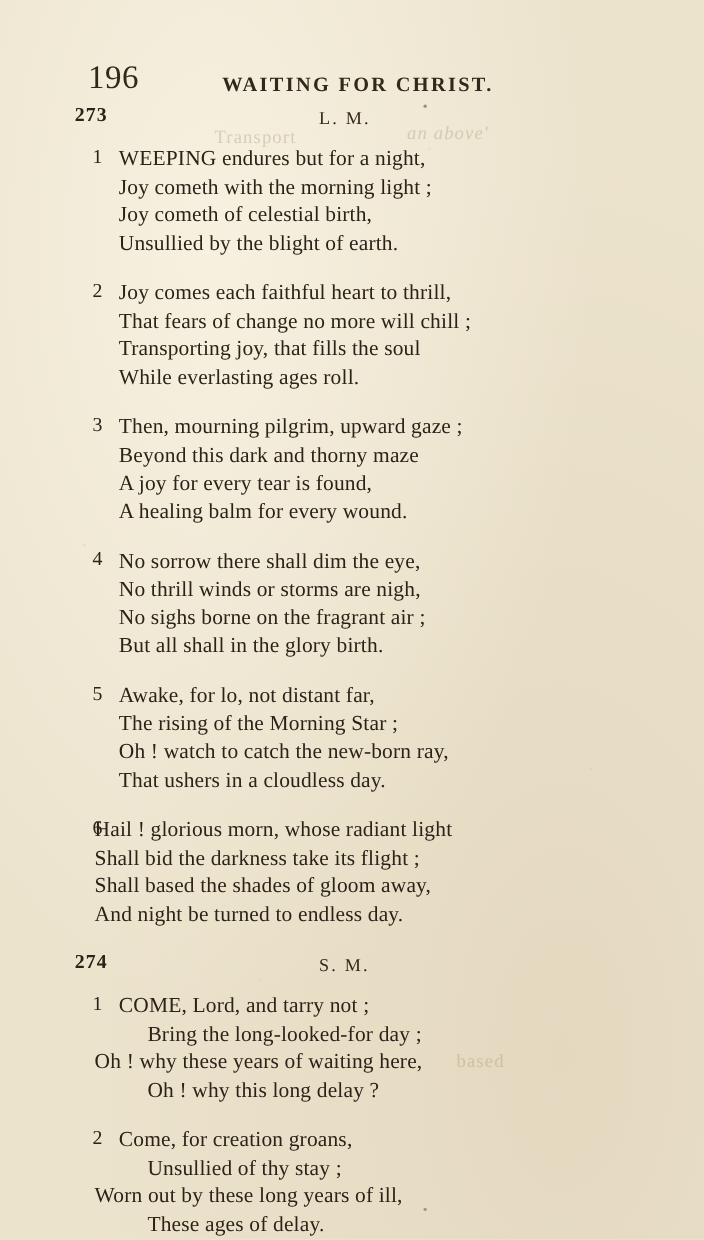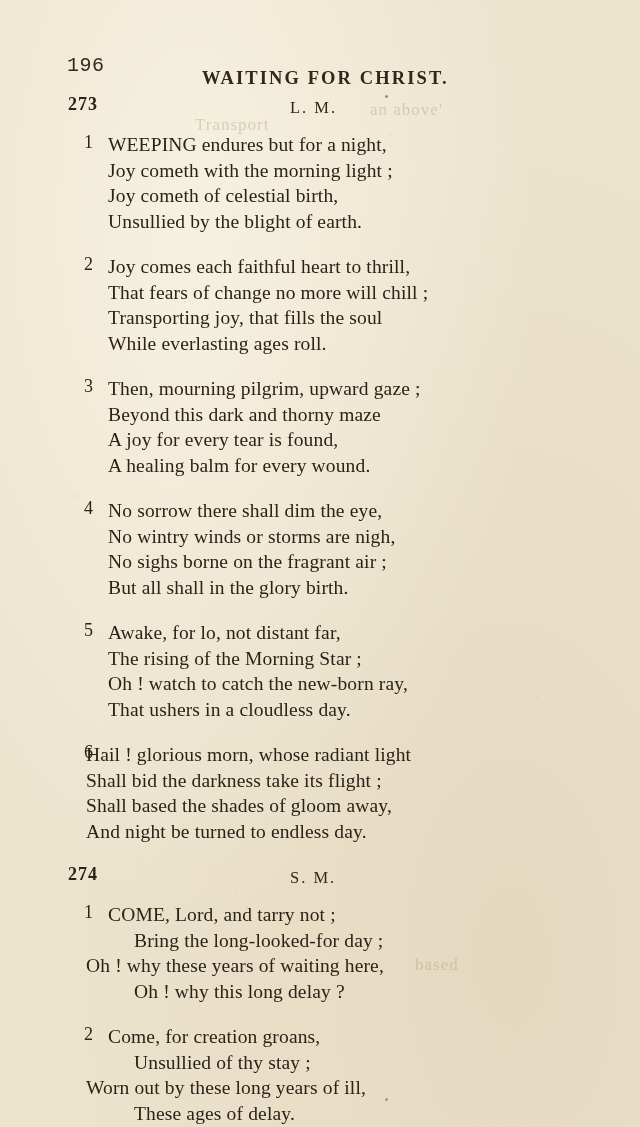--- a/index.html
+++ b/index.html
@@ -43,26 +43,25 @@
     width: 500px;
   }
   
   .running-head {
     position: relative;
     height: 30px;
     margin-bottom: 10px;
   }
   .folio {
     position: absolute;
-    left: 5px;
+    left: 18px;
     top: 0;
-    font-size: 20px;
+    font-size: 30px;
     letter-spacing: 0.5px;
     color: #31281c;
-    font-family: Liberation Mono, monospace;
   }
   .head-title {
     position: absolute;
     left: 140px;
     top: 14px;
     font-size: 18.5px;
     letter-spacing: 2.1px;
     color: #31281c;
     font-weight: 600;
   }
@@ -115,21 +114,21 @@
   .hymn-two .stanza { padding-left: 46px; }
   .ghost {
     position: absolute;
     color: rgba(150,132,100,0.30);
     font-size: 17px;
     letter-spacing: 1px;
     pointer-events: none;
     user-select: none;
   }
   .ghost-1 { left: 195px; top: 115px; }
-  .ghost-2 { left: 370px; top: 100px; }
+  .ghost-2 { left: 370px; top: 111px; font-style: italic; }
   .ghost-3 { left: 415px; top: 955px; }
   .dot-mark {
     position: absolute;
     left: 385px;
     top: 95px;
     width: 3px; height: 3px;
     background: rgba(80,66,46,0.55);
     border-radius: 50%;
   }
   .bottom-mark {
@@ -186,21 +185,21 @@
         <span class="num">3</span>
         <div class="line">Then, mourning pilgrim, upward gaze ;</div>
         <div class="line">Beyond this dark and thorny maze</div>
         <div class="line">A joy for every tear is found,</div>
         <div class="line">A healing balm for every wound.</div>
       </div>
 
       <div class="stanza">
         <span class="num">4</span>
         <div class="line">No sorrow there shall dim the eye,</div>
-        <div class="line">No wintry winds or storms are nigh,</div>
+        <div class="line">No thrill winds or storms are nigh,</div>
         <div class="line">No sighs borne on the fragrant air ;</div>
         <div class="line">But all shall in the glory birth.</div>
       </div>
 
       <div class="stanza">
         <span class="num">5</span>
         <div class="line">Awake, for lo, not distant far,</div>
         <div class="line">The rising of the Morning Star ;</div>
         <div class="line">Oh ! watch to catch the new-born ray,</div>
         <div class="line">That ushers in a cloudless day.</div>

